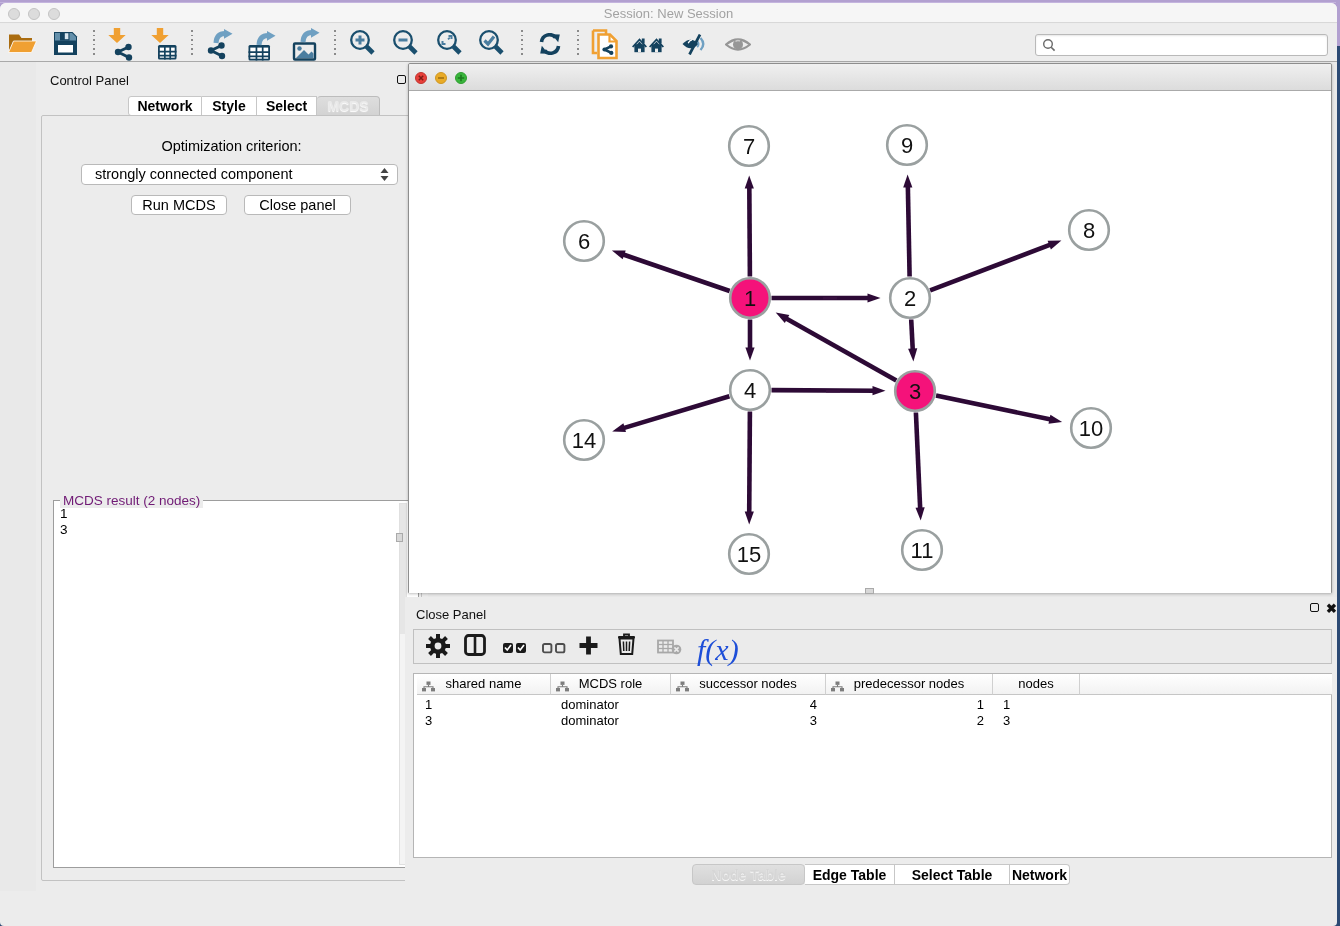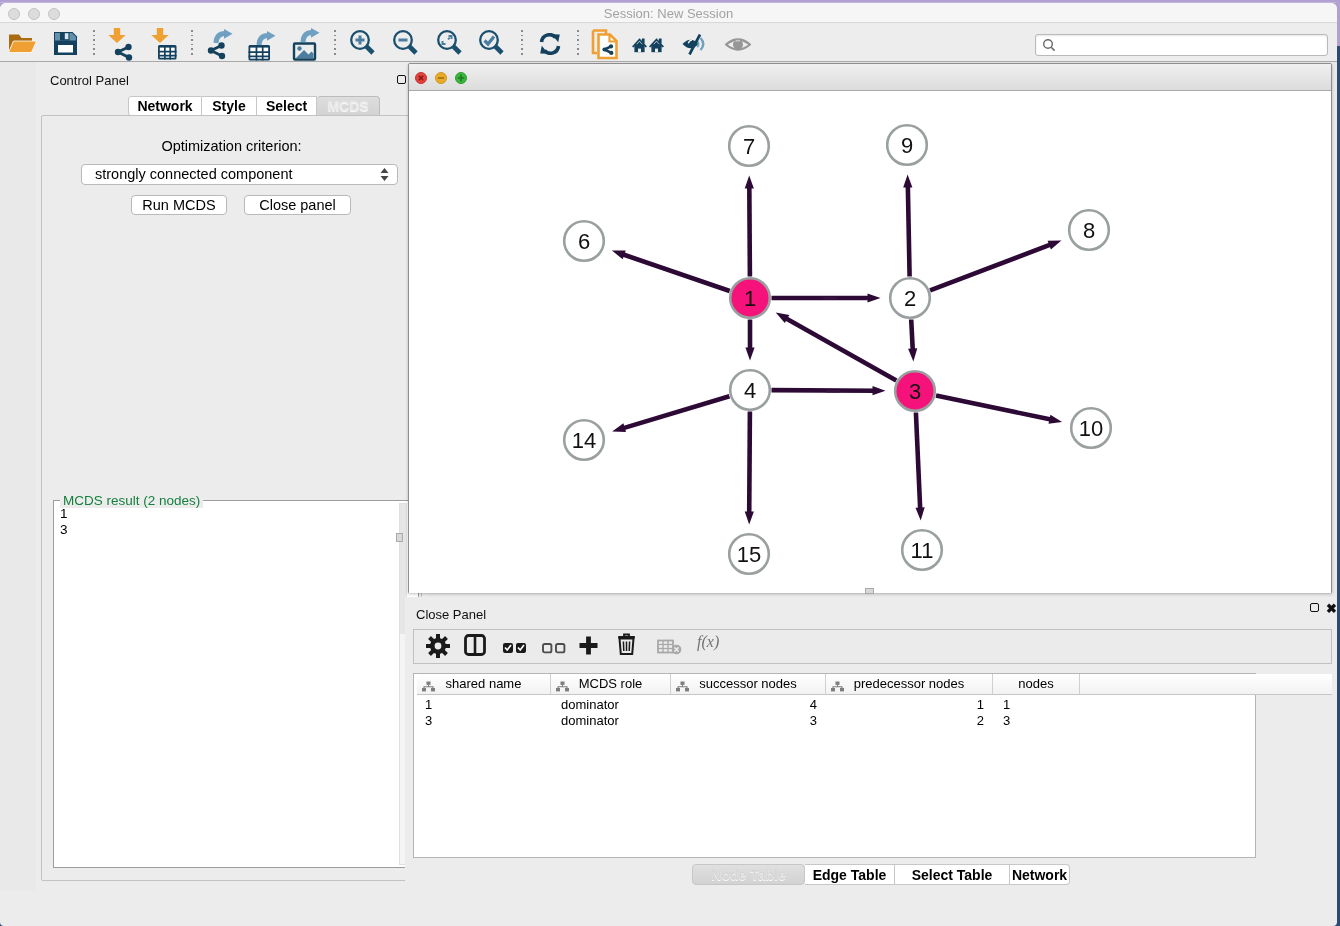--- a/index.html
+++ b/index.html
@@ -23,36 +23,36 @@
 .wicon-x { position:absolute; font-size:13px; color:#111; font-weight:bold; line-height:10px; }
 .tabrow { position:absolute; display:flex; }
 .tab { height:20px; background:#fff; border:1px solid #c7c7c7; border-left:none; font-size:14px; font-weight:bold; color:#000; text-align:center; line-height:19px; padding:0; }
 .tab.first { border-left:1px solid #c7c7c7; border-radius:3px 0 0 3px; }
 .tab.sel { background:linear-gradient(#dedede,#d2d2d2); color:#e9e9e9; border-radius:4px 4px 2px 2px; border-color:#bcbcbc; text-shadow:0 1px 1px #fff; height:21px; }
 #cpanel-body { position:absolute; left:5px; top:53px; width:381px; height:766px; background:#ececec; border:1px solid #c2c2c2; border-radius:2px; }
 #opt-label { position:absolute; top:22px; width:100%; text-align:center; font-size:14.5px; color:#000; }
 #combo { position:absolute; left:39px; top:48px; width:317px; height:21px; background:#fff; border:1px solid #b9b9b9; border-radius:4px; font-size:14.5px; color:#000; line-height:19px; padding-left:13px; }
 .btn { position:absolute; height:20px; background:#fff; border:1px solid #b9b9b9; border-radius:4px; font-size:14.5px; color:#000; text-align:center; line-height:18px; }
 #mcds-group { position:absolute; left:11px; top:384px; width:366px; height:368px; border:1px solid #9d9d9d; background:#fff; }
-#mcds-label { position:absolute; left:6px; top:-8px; background:#ececec; padding:0 3px; font-size:13.5px; color:#15803d; }
+#mcds-label { position:absolute; left:6px; top:-8px; background:#ececec; padding:0 3px; font-size:13.5px; color:#701a75; }
 #mcds-text { position:absolute; left:6px; top:5px; font-size:13.5px; color:#000; line-height:16px; }
 #mcds-scroll { position:absolute; right:11px; top:2px; width:8px; height:362px; background:#f4f4f4; border:1px solid #e0e0e0; }
 
 #vsplit-handle { position:absolute; left:396px; top:471px; width:7px; height:9px; background:#d8d8d8; border:1px solid #aaa; }
 #hsplit-handle { position:absolute; left:865px; top:526px; width:9px; height:6px; background:#d8d8d8; border:1px solid #aaa; }
 
 #netwin { position:absolute; left:408px; top:1px; width:924px; height:530px; background:#fff; border:1px solid #8e8e8e; border-radius:2px 2px 0 0; box-shadow:0 1px 3px rgba(0,0,0,0.25); }
 #nettitle { position:absolute; top:0; left:0; width:100%; height:27px; background:linear-gradient(#f0f0f0,#dcdcdc); border-bottom:1px solid #aaa; border-radius:2px 2px 0 0; }
 #nettitle .t { position:absolute; width:100%; text-align:center; top:6px; font-size:13.5px; font-weight:bold; color:#111; }
 .ball { position:absolute; top:8px; width:12px; height:12px; border-radius:50%; text-align:center; }
 #netcanvas { position:absolute; top:28px; left:0; width:922px; height:501px; background:#fff; overflow:hidden; }
 
 #tpanel { position:absolute; left:405px; top:535px; width:932px; height:296px; background:#ececec; }
 #ttoolbar { position:absolute; left:8px; top:32px; width:919px; height:35px; background:#ebebeb; border:1px solid #c0c0c0; }
-#ttable { position:absolute; left:8px; top:76px; width:843px; height:185px; background:#fff; border:1px solid #b5b5b5;text-decoration:underline; }
+#ttable { position:absolute; left:8px; top:76px; width:919px; height:185px; background:#fff; border:1px solid #b5b5b5;text-decoration:underline; }
 .thead { position:absolute; top:0; height:21px; background:linear-gradient(#ffffff,#f2f2f2); border-right:1px solid #d0d0d0; border-bottom:1px solid #c6c6c6; font-size:13px; color:#000; text-align:center; line-height:20px; }
 .trow { position:absolute; font-size:13px; color:#000; height:16px; line-height:16px; }
 .btabs { position:absolute; display:flex; left:287px; top:267px; }
 .btab { height:21px; background:#fff; border:1px solid #c7c7c7; border-left:none; font-size:14px; font-weight:bold; color:#000; text-align:center; line-height:20px; padding:0; }
 .btab.sel { background:linear-gradient(#e0e0e0,#d2d2d2); color:#d6d6d6; border-radius:4px; border-left:1px solid #c7c7c7; text-shadow:0 1px 0 #f8f8f8; }
 .btab.last { border-radius:0 4px 4px 0; }
 
 #statusbar { position:absolute; top:888px; left:0; width:1337px; height:35px; background:#ebebeb; border-top:1px solid #b5b5b5; }
 #listbtn { position:absolute; left:10px; top:8px; width:28px; height:20px; background:#f7f7f7; border:1px solid #a8a8a8; }
 #membtn { position:absolute; left:1254px; top:6px; width:74px; height:23px; background:#f7f7f7; border:1px solid #a8a8a8; font-size:13px; color:#000; }
@@ -369,21 +369,21 @@
               <rect x="1" y="2.5" width="15" height="12" fill="none" stroke="#a8a8a8" stroke-width="1.8"></rect>
 <g stroke="#a8a8a8" stroke-width="1.3">
                 <line x1="1" y1="6.5" x2="16" y2="6.5"></line>
                 <line x1="1" y1="10.5" x2="16" y2="10.5"></line>
                 <line x1="6" y1="2.5" x2="6" y2="14.5"></line>
                 <line x1="11" y1="2.5" x2="11" y2="14.5"></line>
               </g>
 <circle cx="19.5" cy="11.5" r="4.8" fill="#a8a8a8"></circle>
               <path d="M17.4 9.4 L21.6 13.6 M21.6 9.4 L17.4 13.6" stroke="#ebebeb" stroke-width="1.5"></path>
             </svg></div>
-<div style="position:absolute; left:283px; top:3px; font-family:'Liberation Serif',serif; font-style:italic; font-size:16px; color:#737373;">f(x)</div>
+<div style="position:absolute; left:283px; top:3px; font-family:'Liberation Serif',serif; font-style:italic; font-size:30px; color:#1d4ed8;">f(x)</div>
         </div>
       <div id="ttable">
           <div class="thead" style="left:3px; width:134px;"><span style="position:absolute;left:5px;top:4px;"><svg width="13" height="11" viewBox="0 0 13 11">
                 <g fill="#7d7d7d">
                   <rect x="4.5" y="0.5" width="4" height="3.4"></rect>
                   <rect x="0" y="7" width="4" height="3.4"></rect>
                   <rect x="9" y="7" width="4" height="3.4"></rect>
                 </g>
                 <path d="M6.5 4 L6.5 5.8 M2 7 L2 5.8 L11 5.8 L11 7" stroke="#7d7d7d" stroke-width="1.1" fill="none"></path>
               </svg></span>shared name</div>

